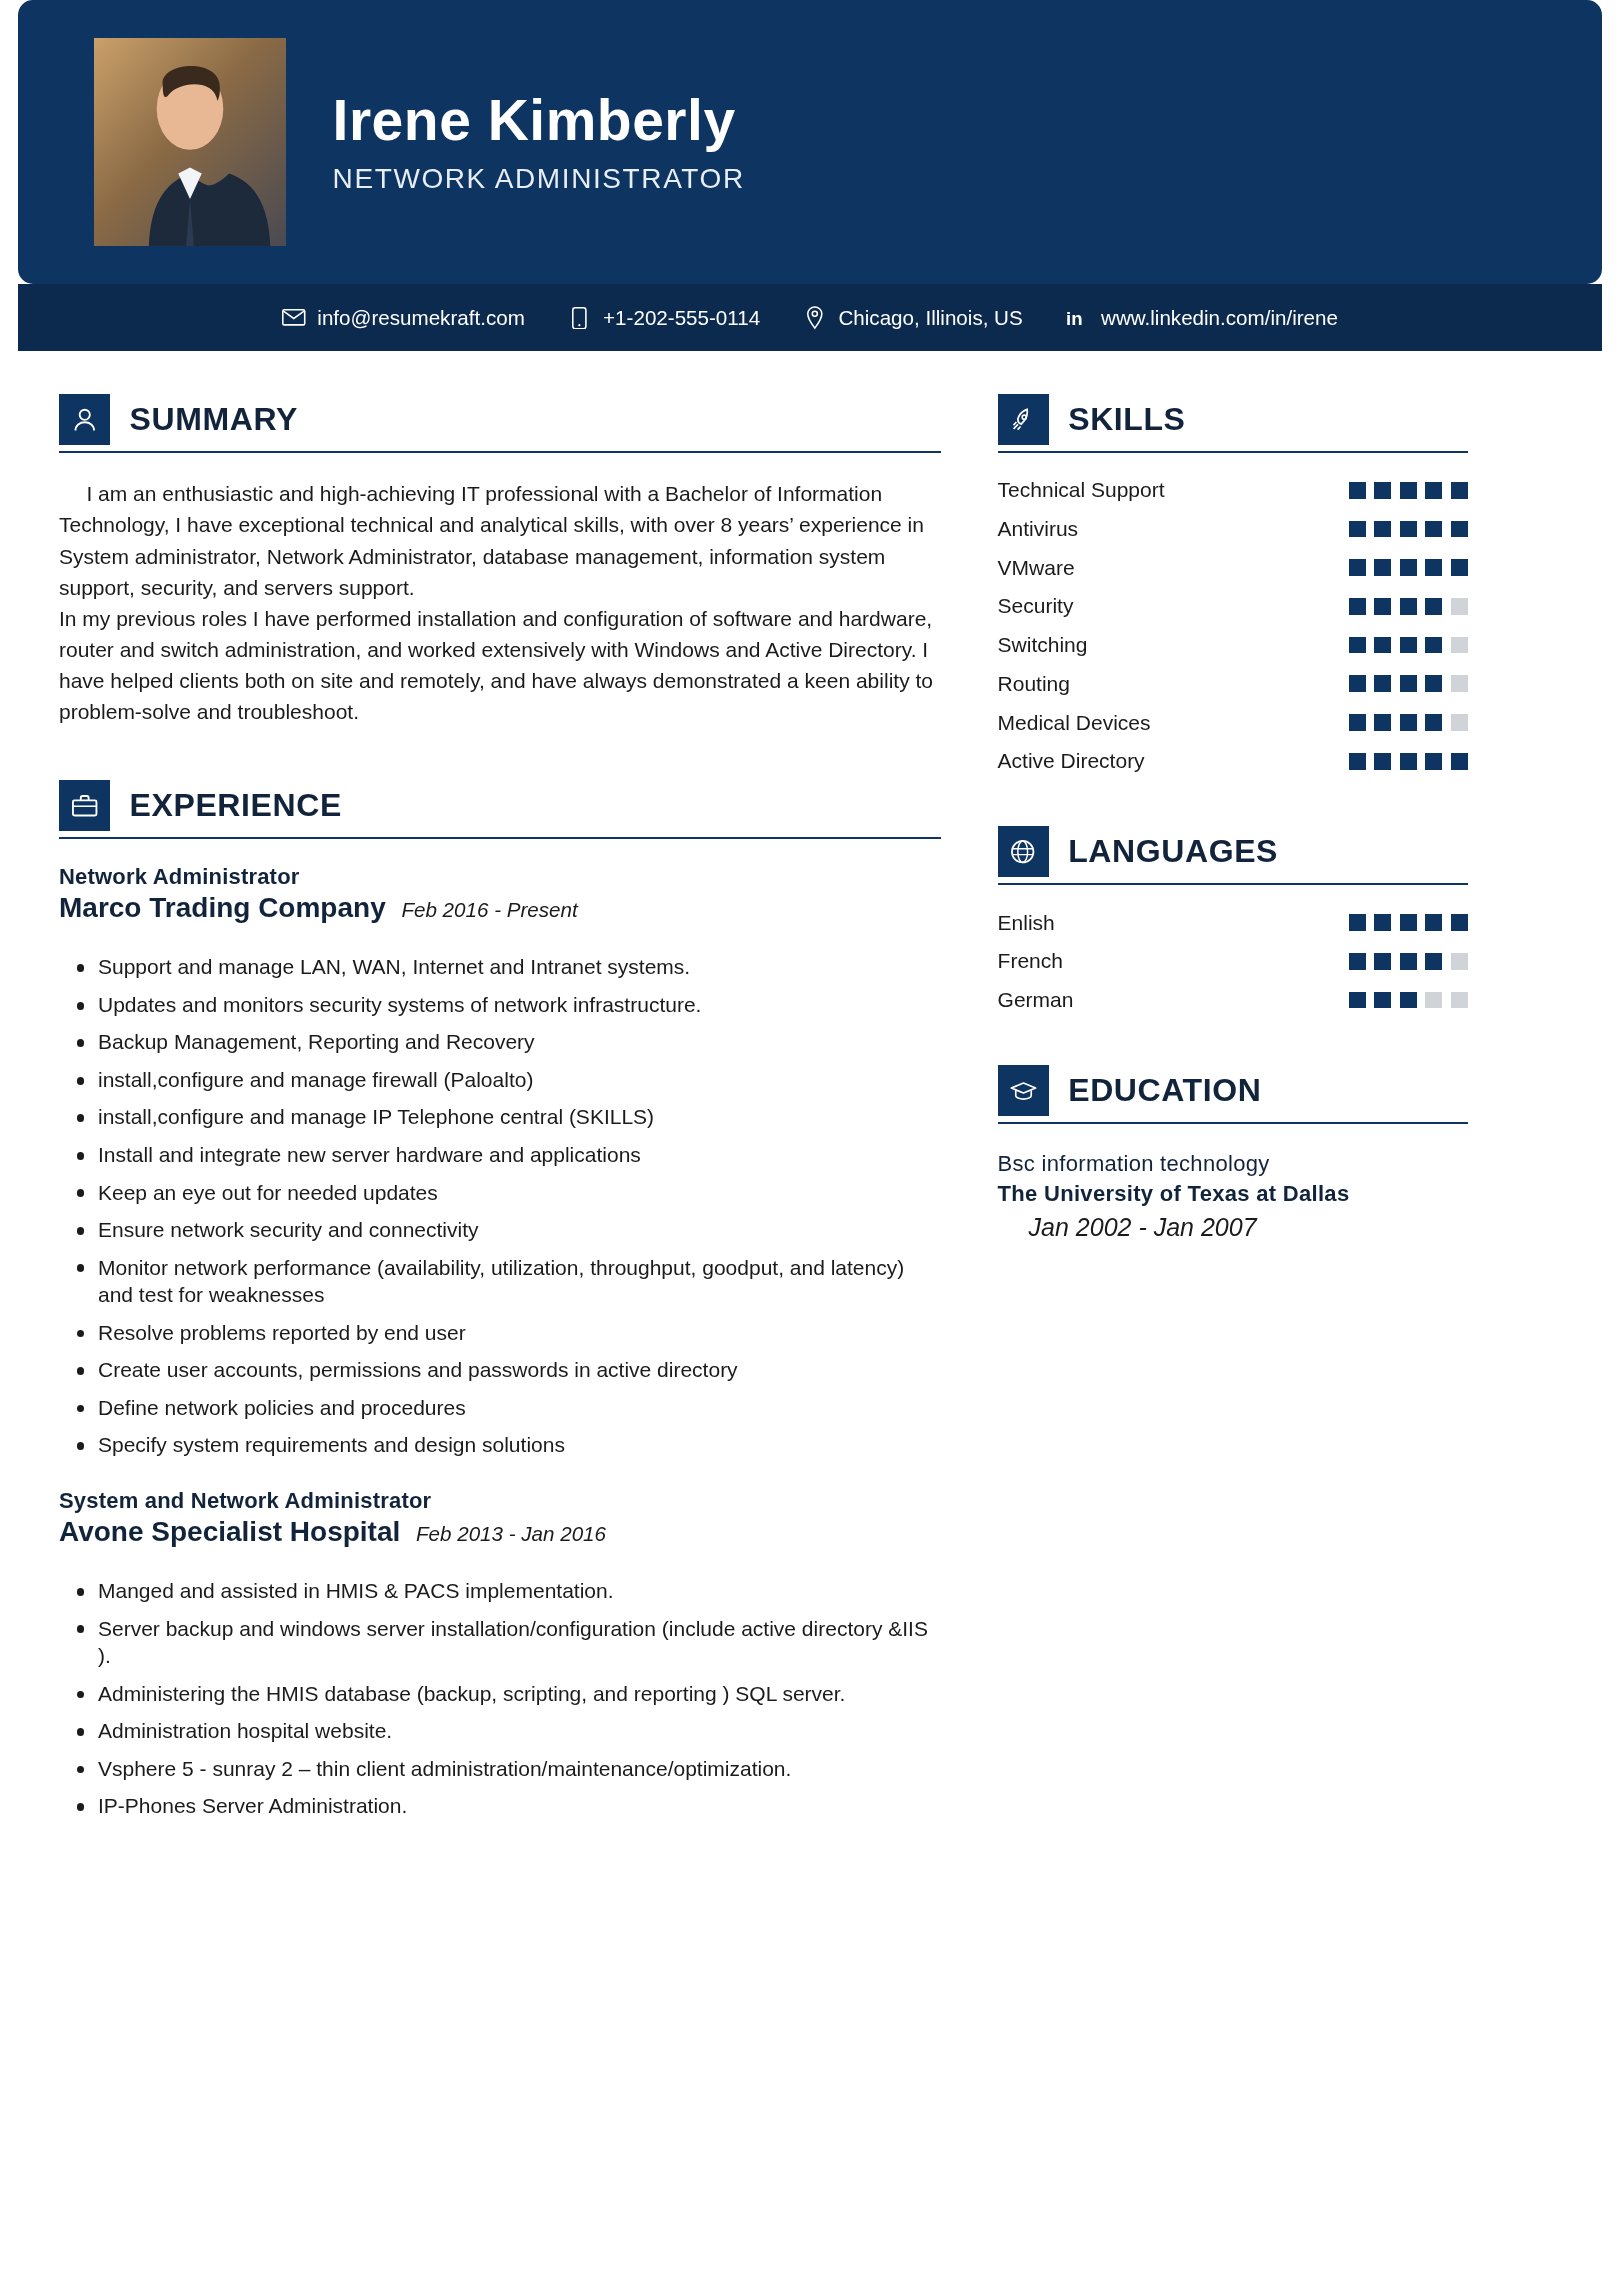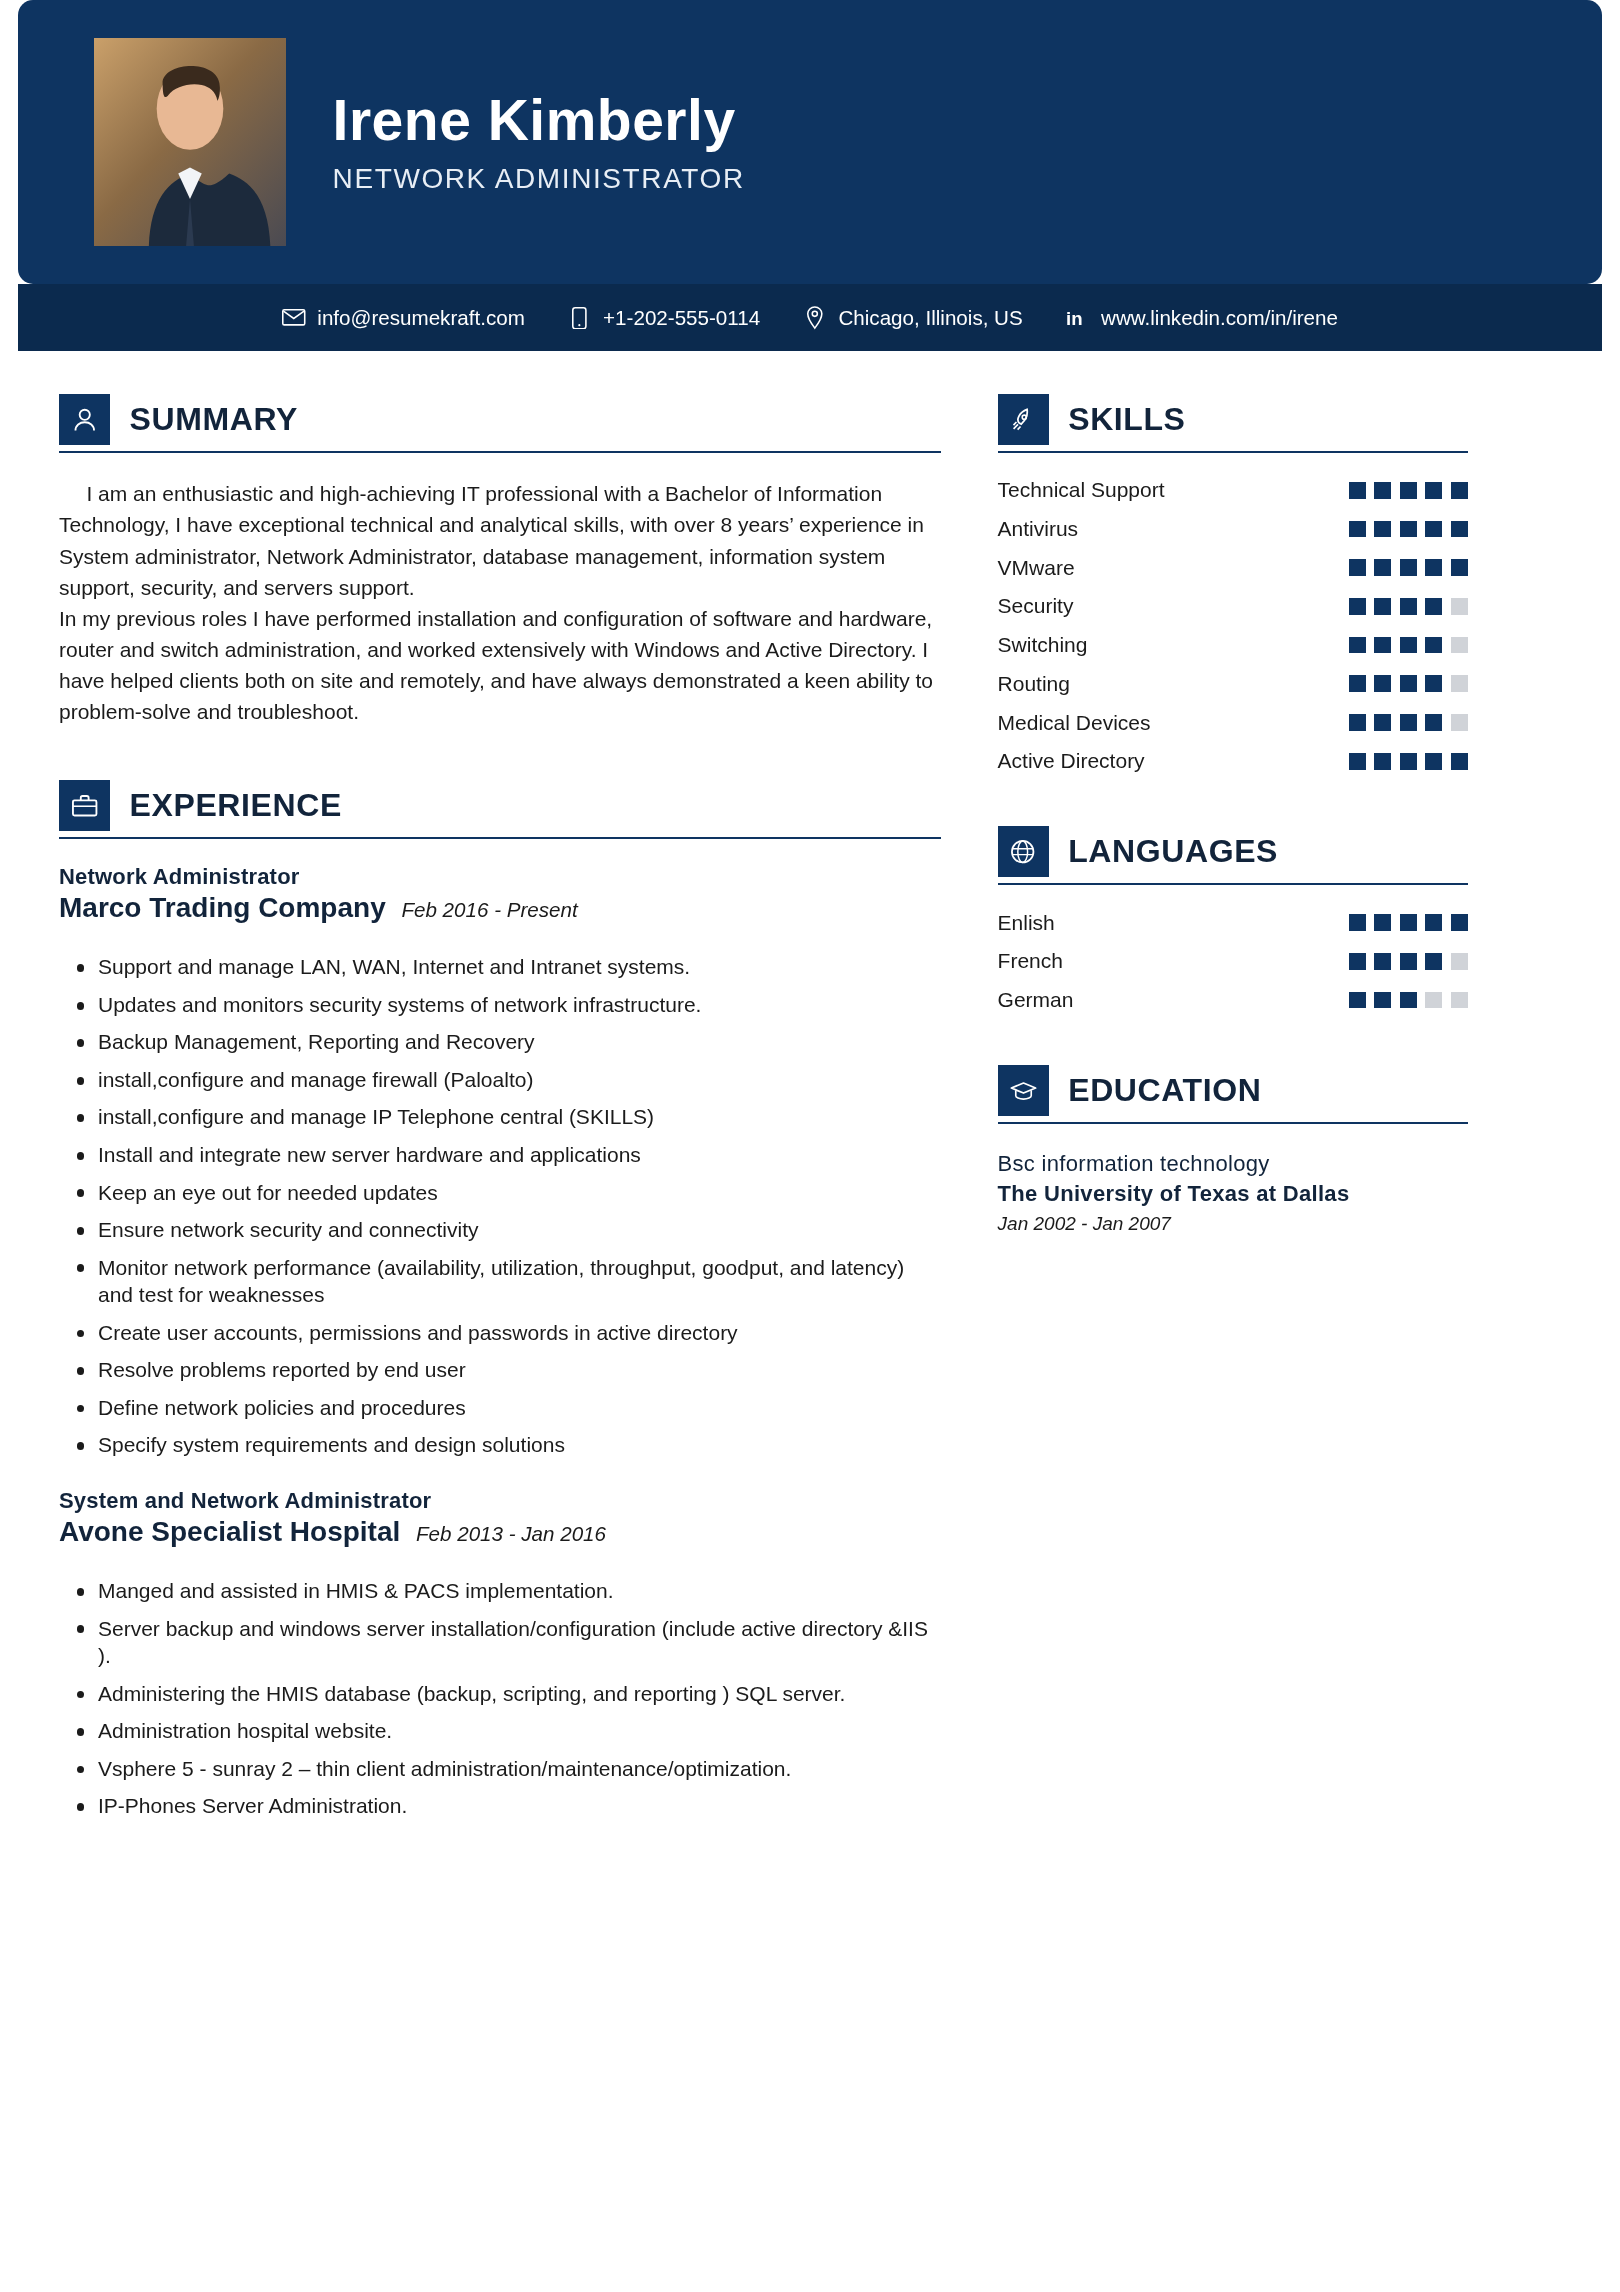--- a/index.html
+++ b/index.html
@@ -178,24 +178,25 @@
     line-height: 1.35;
   }
   .edu-school {
     font-size: 22px;
     font-weight: bold;
     color: #12243b;
     letter-spacing: 0.3px;
     line-height: 1.35;
   }
   .edu-dates {
-    font-size: 19px;
+    font-size: 25px;
     font-style: italic;
     color: #1b1b1b;
     margin-top: 3.9px;
+    margin-left: 31px;
   }
 </style>
 </head>
 <body>
 
 <div class="page">
 
   <div class="header">
     <div class="header-inner">
       <div class="photo">
@@ -302,22 +303,22 @@
           <ul class="bullets">
             <li>Support and manage LAN, WAN, Internet and Intranet systems.</li>
             <li>Updates and monitors security systems of network infrastructure.</li>
             <li>Backup Management, Reporting and Recovery</li>
             <li>install,configure and manage firewall (Paloalto)</li>
             <li>install,configure and manage IP Telephone central (SKILLS)</li>
             <li>Install and integrate new server hardware and applications</li>
             <li>Keep an eye out for needed updates</li>
             <li>Ensure network security and connectivity</li>
             <li>Monitor network performance (availability, utilization, throughput, goodput, and latency) and test for weaknesses</li>
+            <li>Resolve problems reported by end user</li>
             <li>Create user accounts, permissions and passwords in active directory</li>
-            <li>Resolve problems reported by end user</li>
             <li>Define network policies and procedures</li>
             <li>Specify system requirements and design solutions</li>
           </ul>
         </div>
 
         <div class="exp-block">
           <div class="exp-role">System and Network Administrator</div>
           <div class="exp-line2">
             <span class="exp-company">Avone Specialist Hospital</span>
             <span class="exp-dates">Feb 2013  -  Jan 2016</span>

